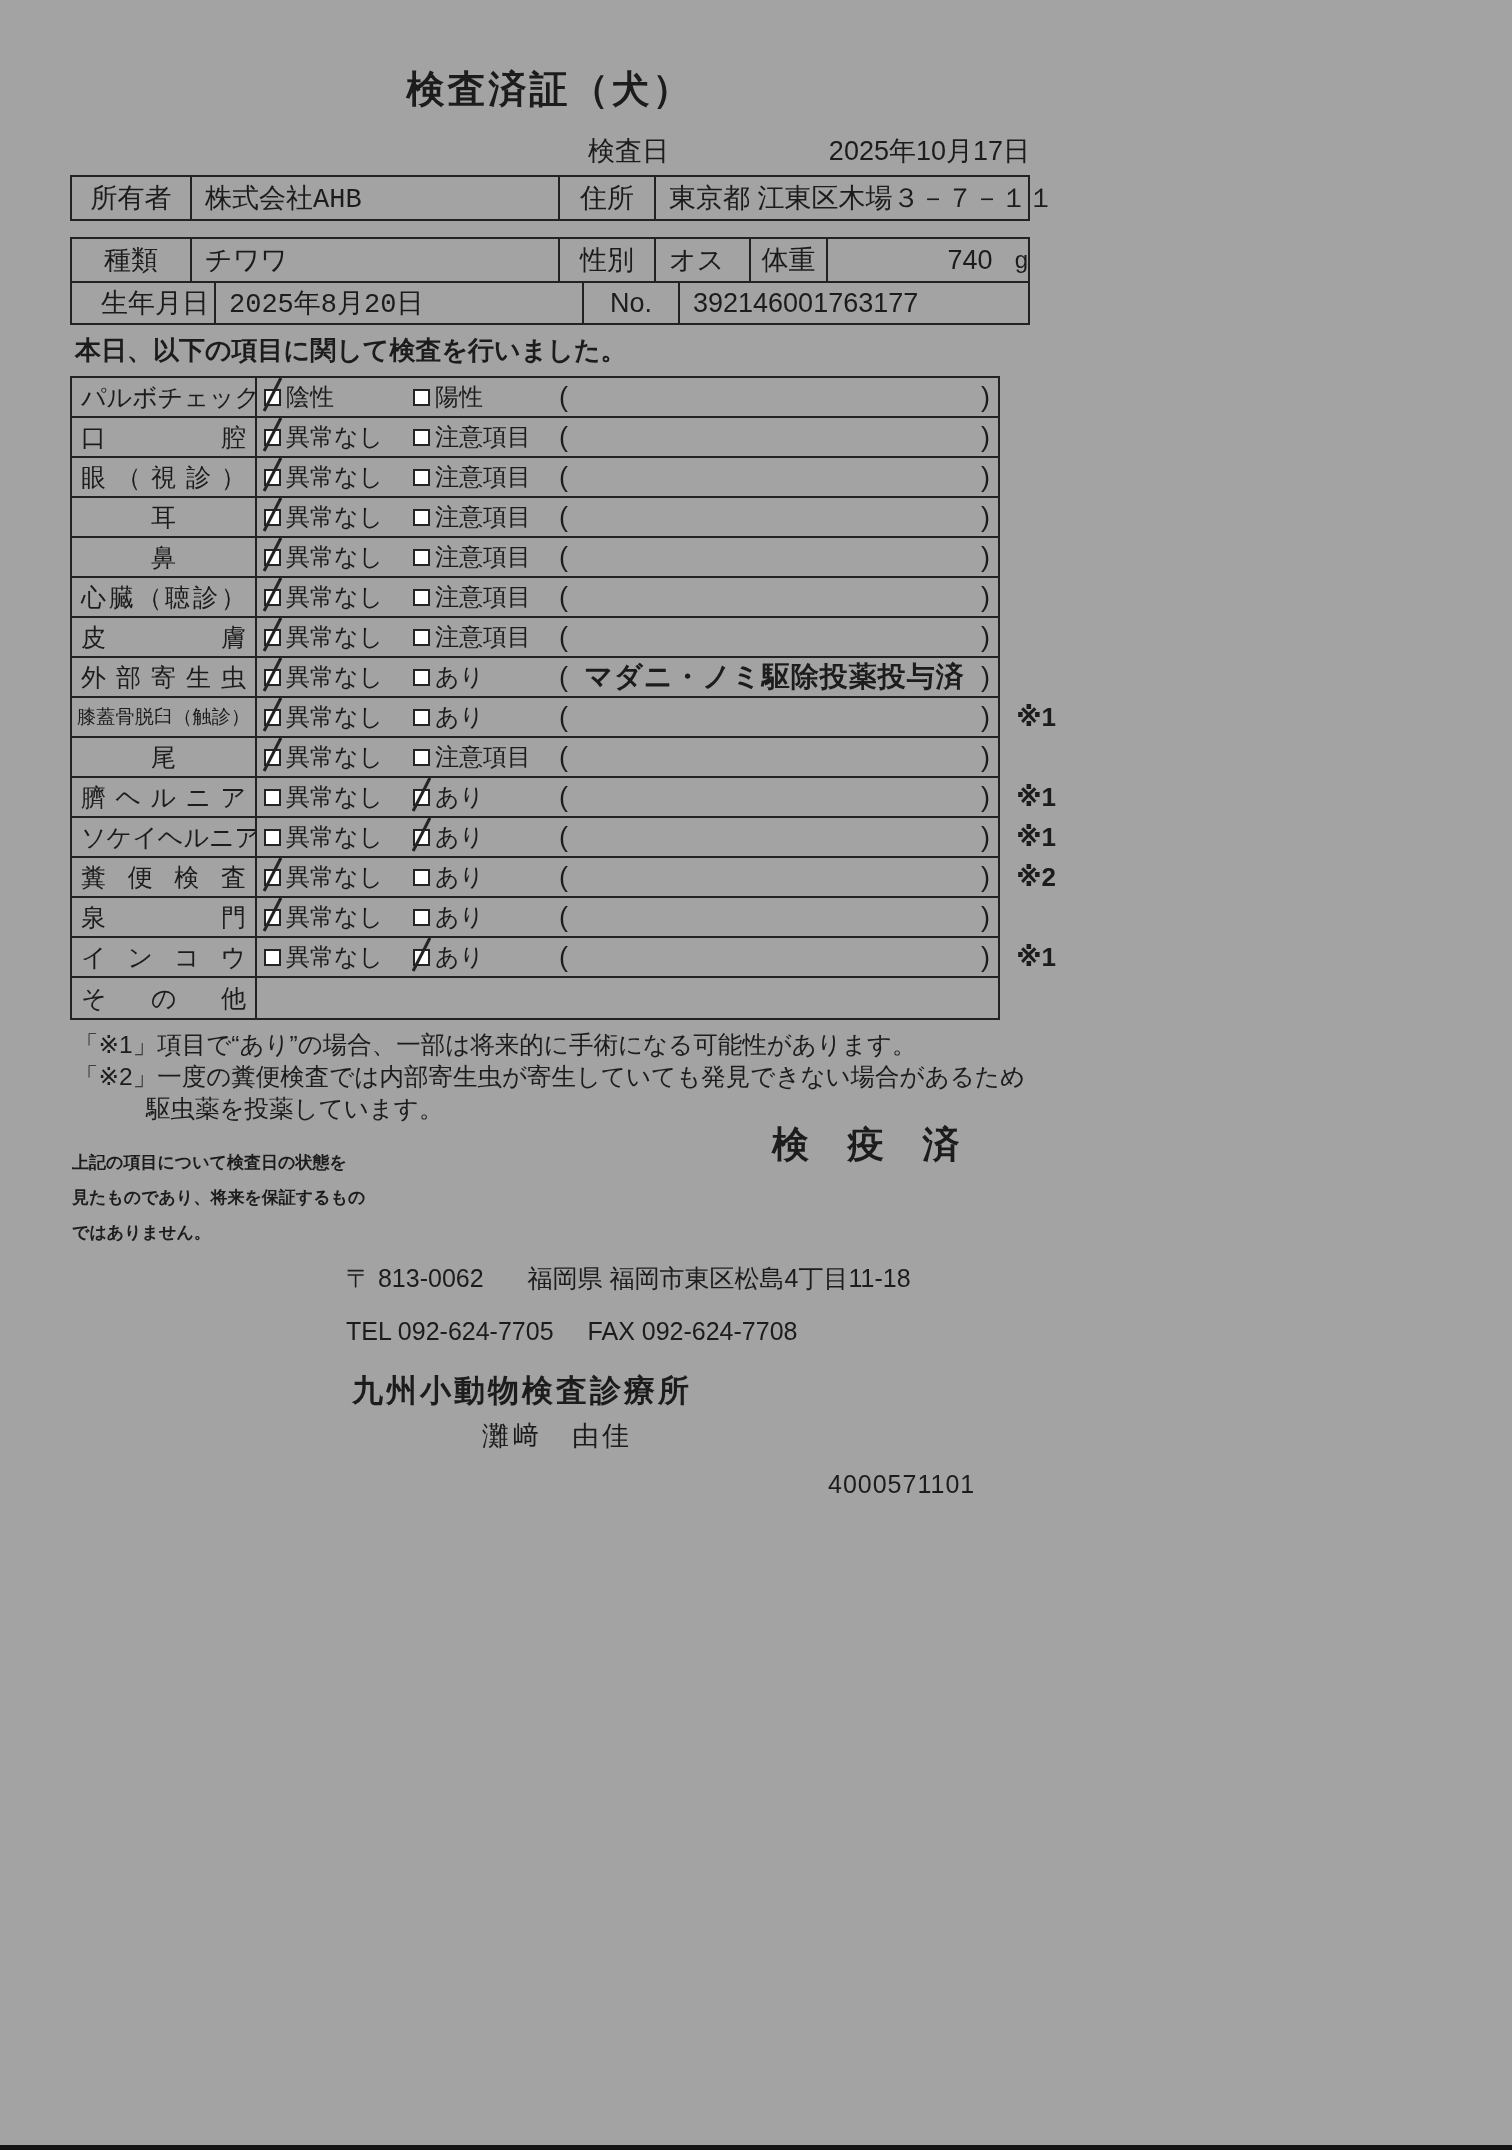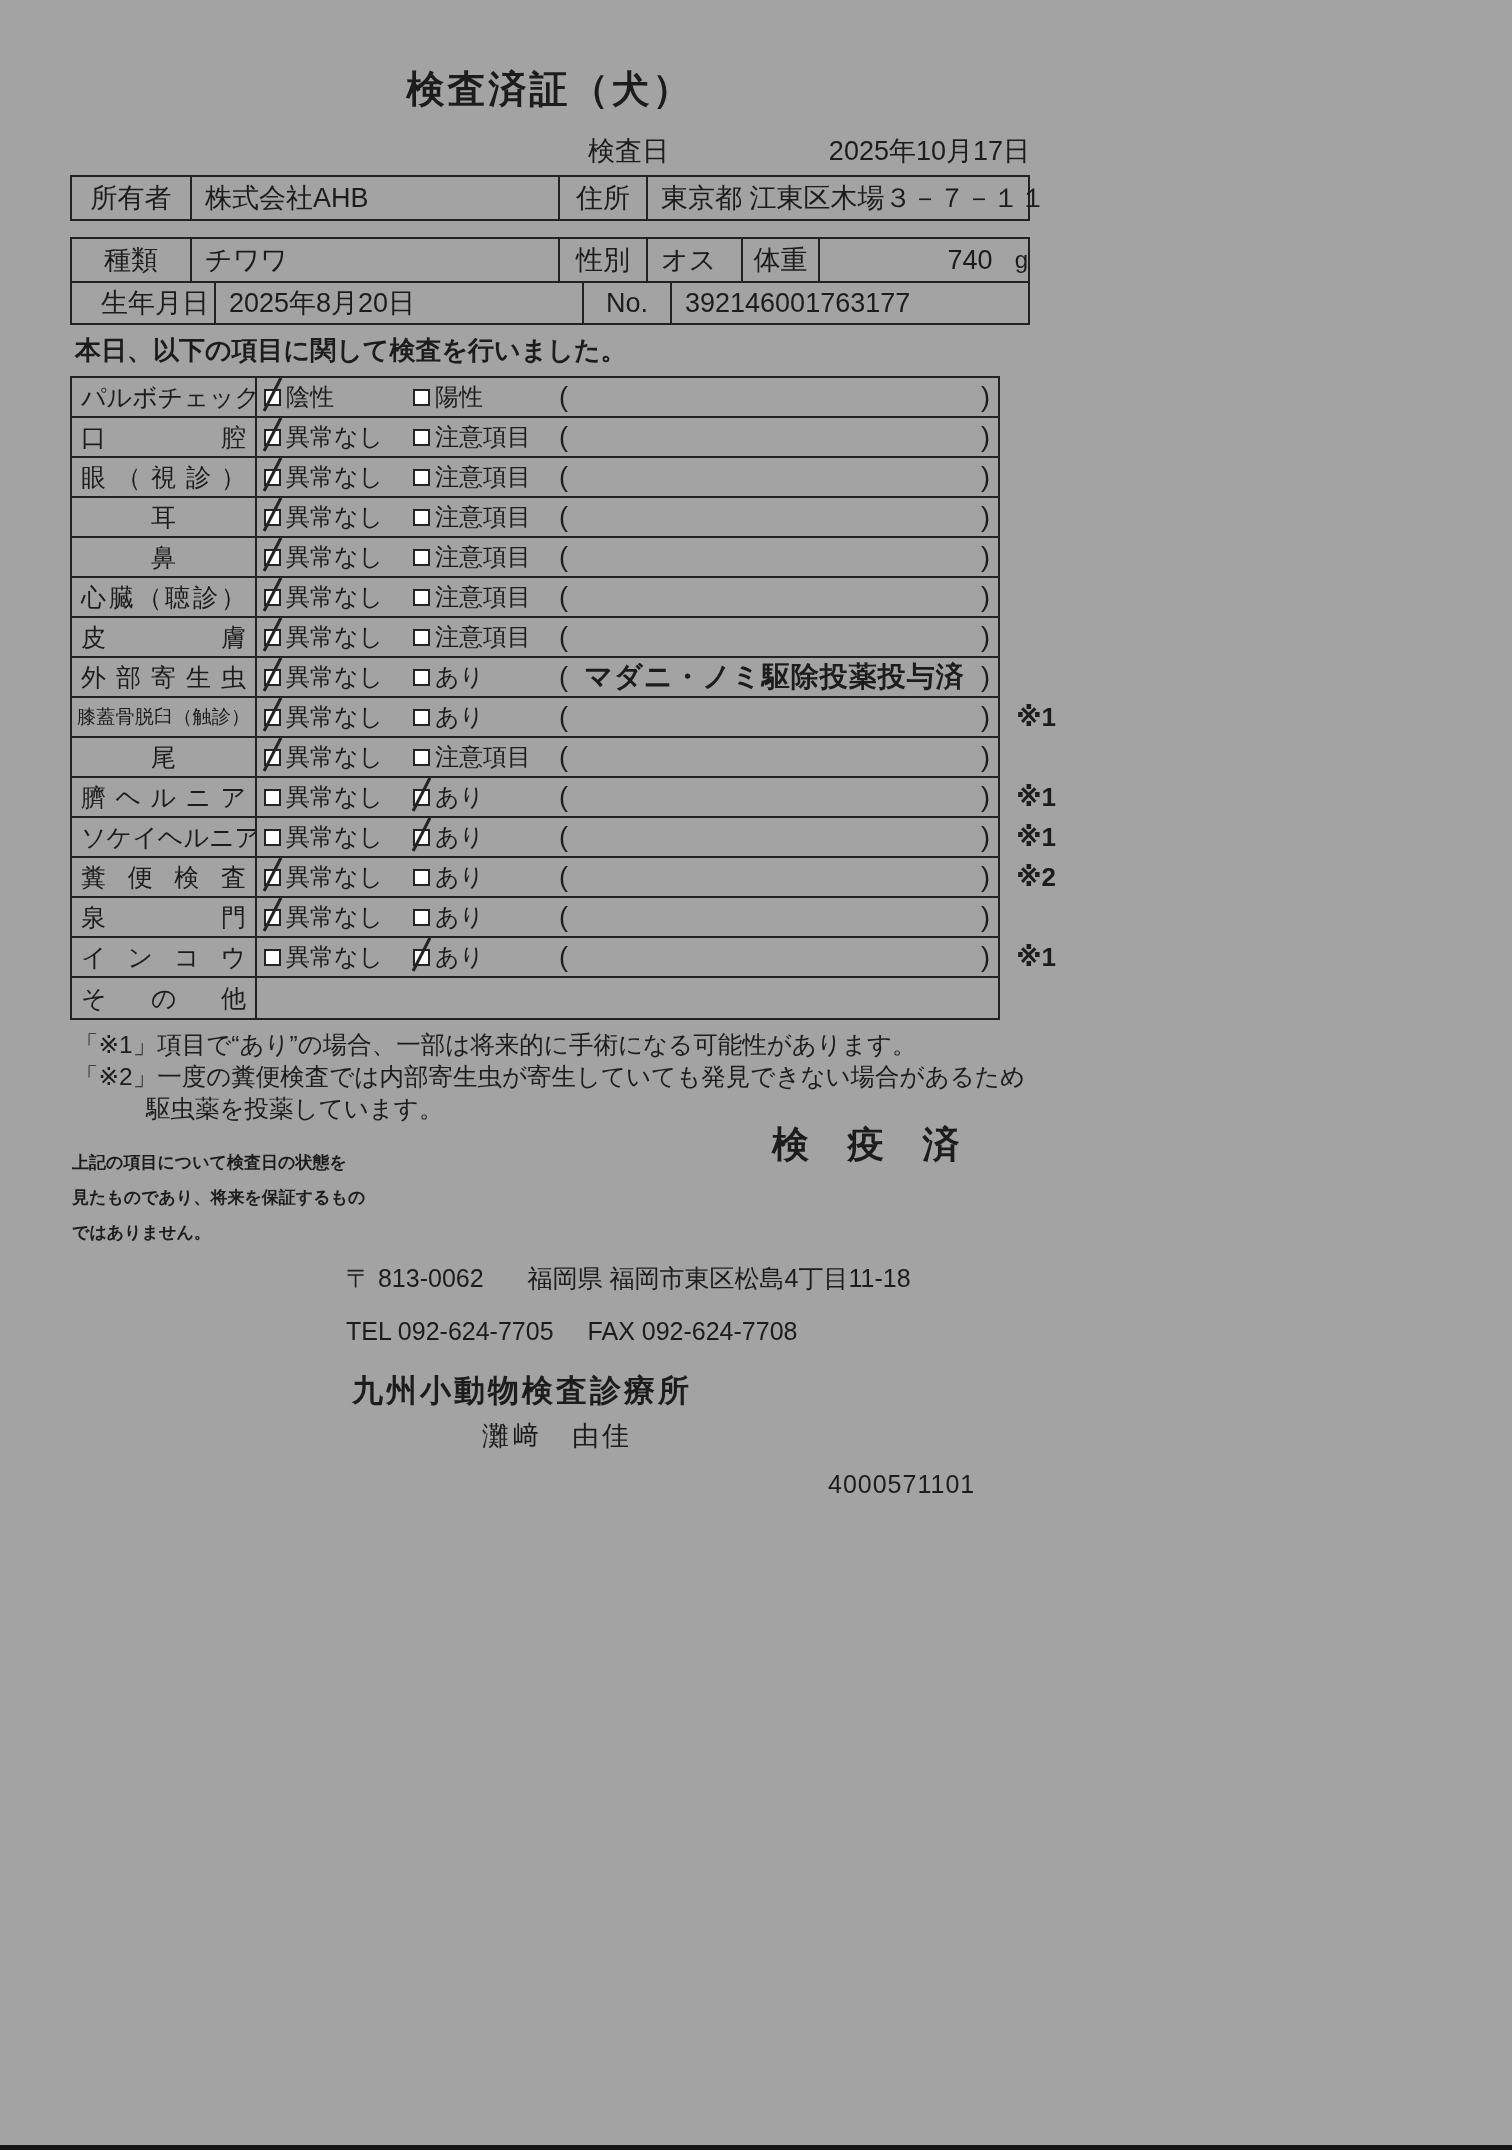--- a/index.html
+++ b/index.html
@@ -16,21 +16,21 @@
   .date-label { margin-left:518px; }
   .date-value { margin-left:auto; }
 
   .htable { border:2px solid #222; margin-top:6px; }
   .hrow { display:flex; align-items:stretch; height:42px; }
   .hrow + .hrow { border-top:2px solid #222;padding-left:24px; }
   .hcell { display:flex; align-items:center; border-right:2px solid #222; font-size:27px; font-weight:500; white-space:nowrap; }
   .hcell:last-child { border-right:none; }
   .hlabel { justify-content:center; }
   .hvalue { padding-left:13px; }
-  .w120{width:120px; flex:none;} .w368{width:368px; flex:none;} .w92{width:88px; flex:none;}
+  .w120{width:120px; flex:none;} .w368{width:368px; flex:none;font-family:Liberation Mono, monospace;} .w92{width:96px; flex:none;}
   .w95{width:95px; flex:none;} .w77{width:77px; flex:none;} .grow{flex:1;}
   .weight-cell { flex:1; justify-content:flex-end; gap:22px; }
   .weight-unit { font-size:24px; }
 
   .statement { margin-top:8px; font-size:26px; font-weight:600; padding-left:5px; }
 
   .insp-table { margin-top:8px; width:930px; border:2.5px solid #222; }
   .irow { position:relative; display:flex; height:40px; border-bottom:2px solid #222; }
   .irow:last-child { border-bottom:none; }
   .ilabel { width:185px; flex:none; border-right:2px solid #222; display:flex; align-items:center;

